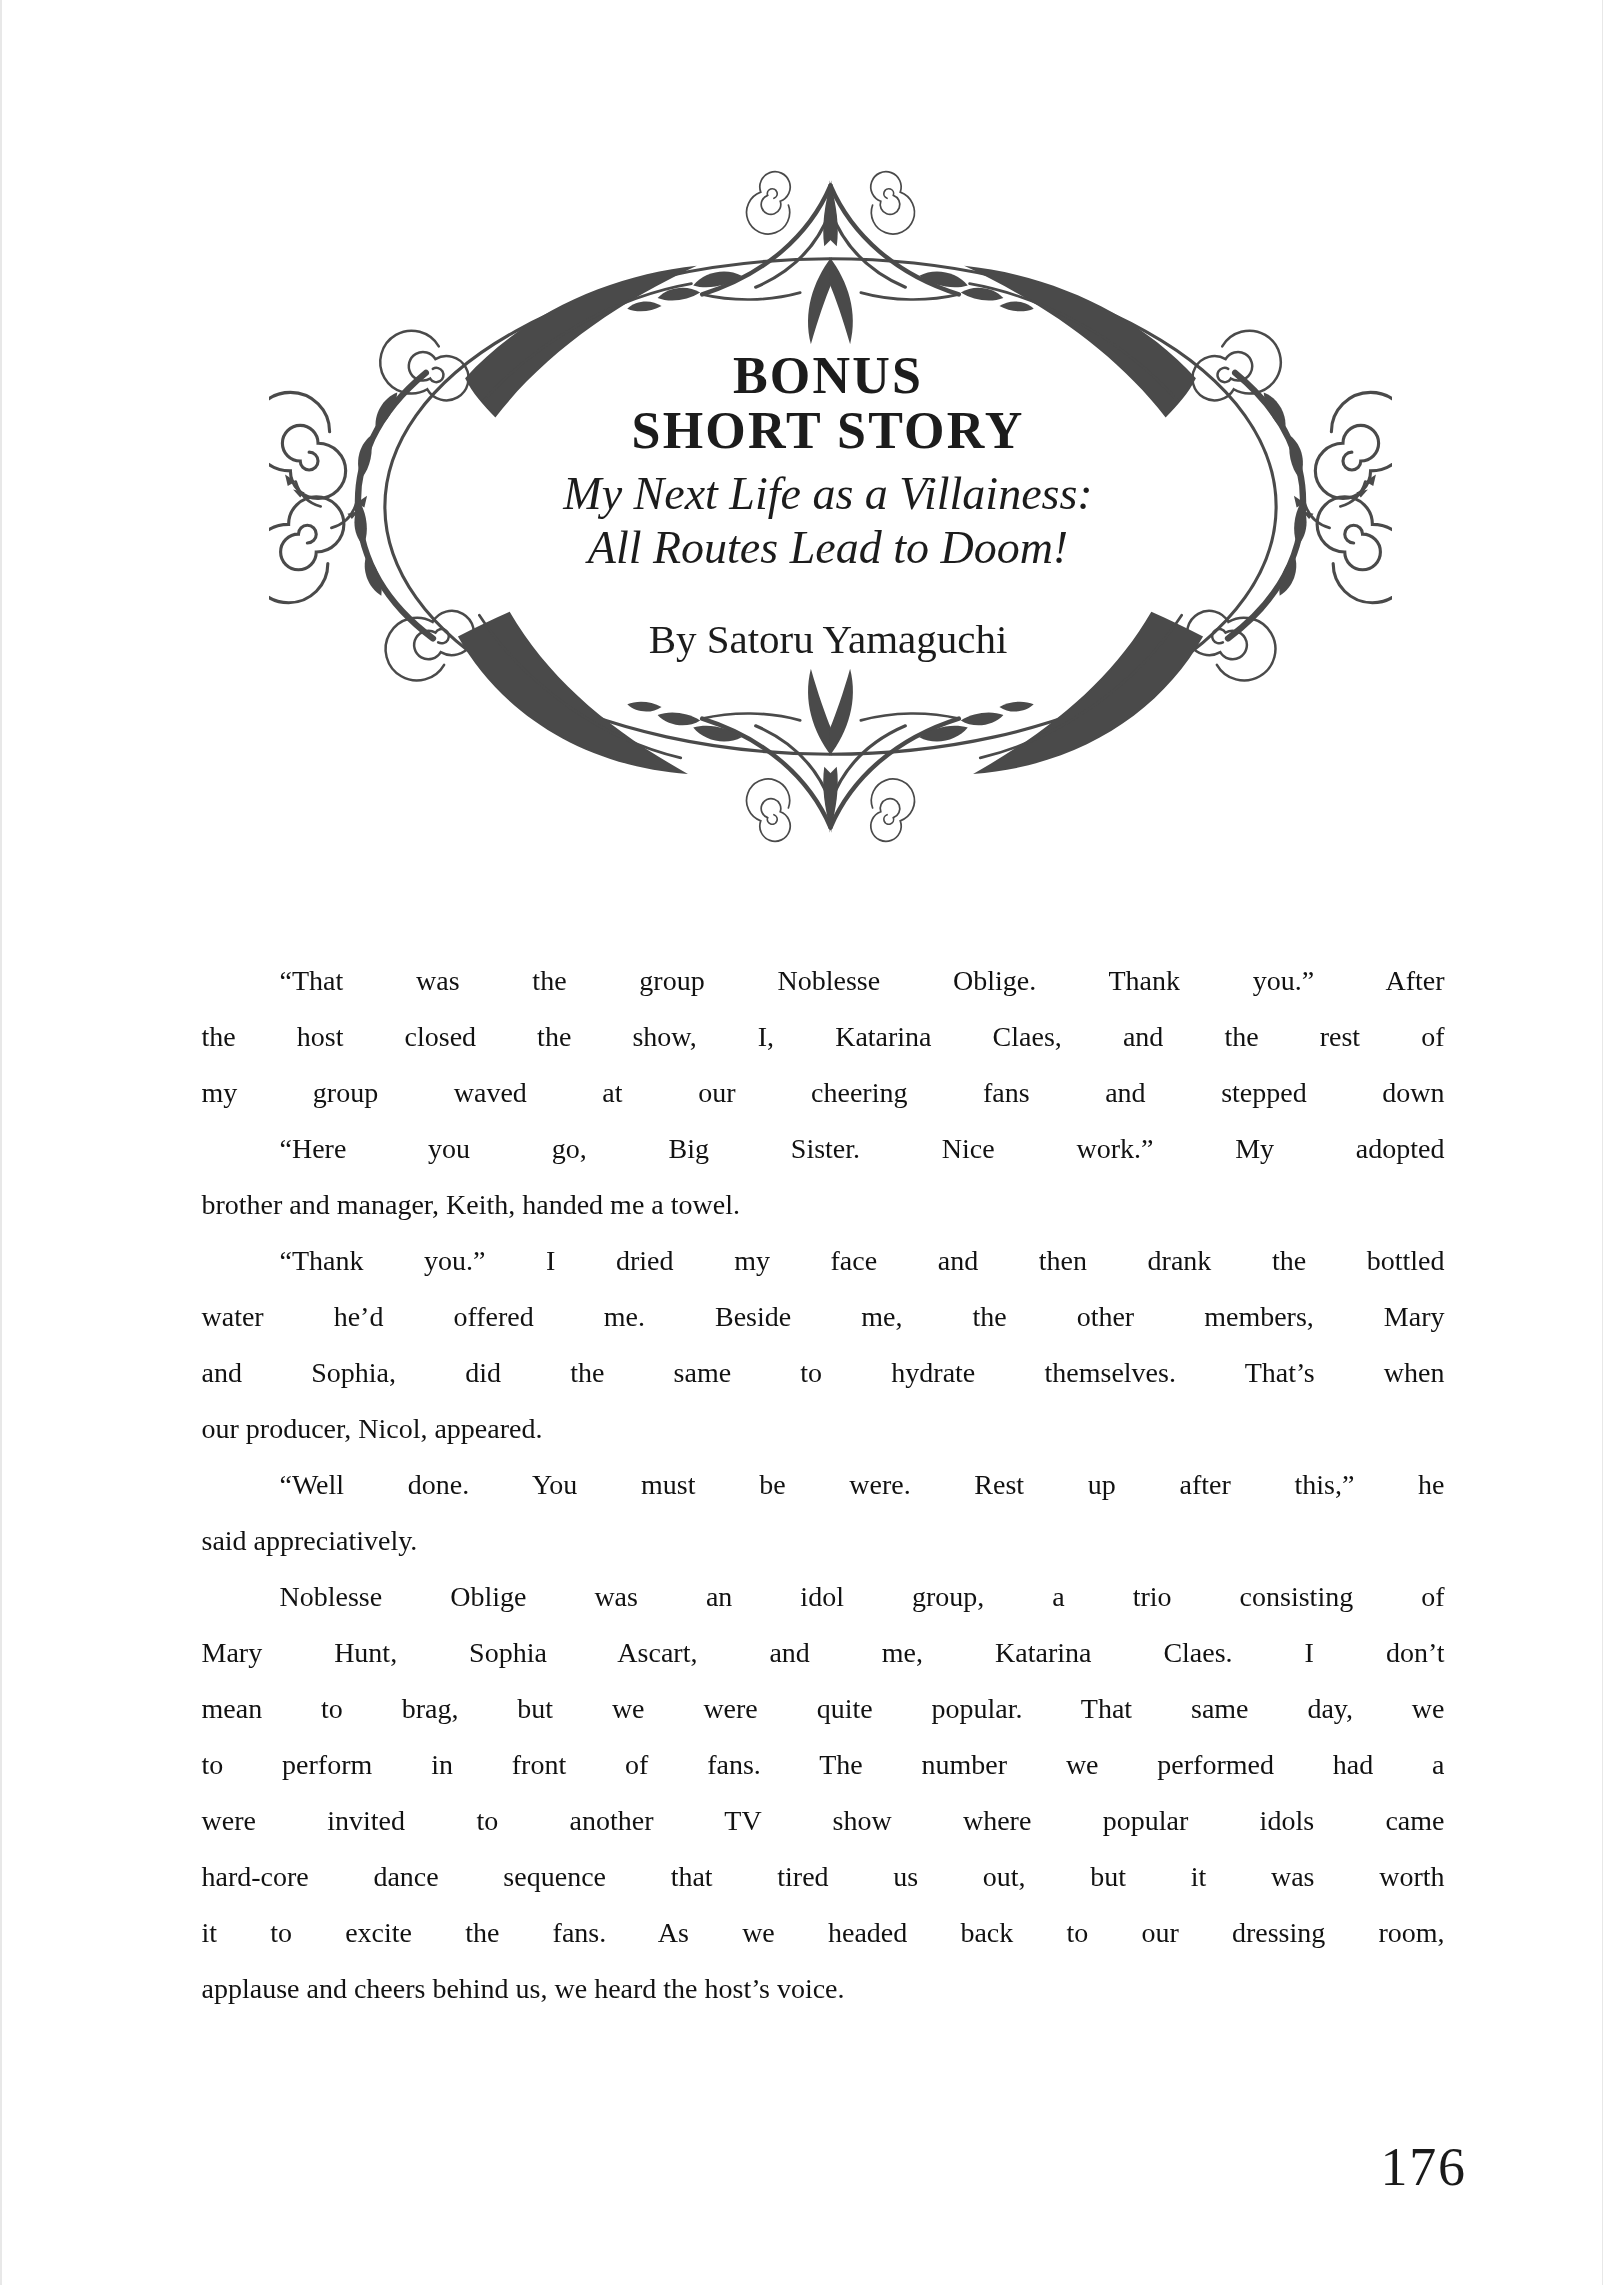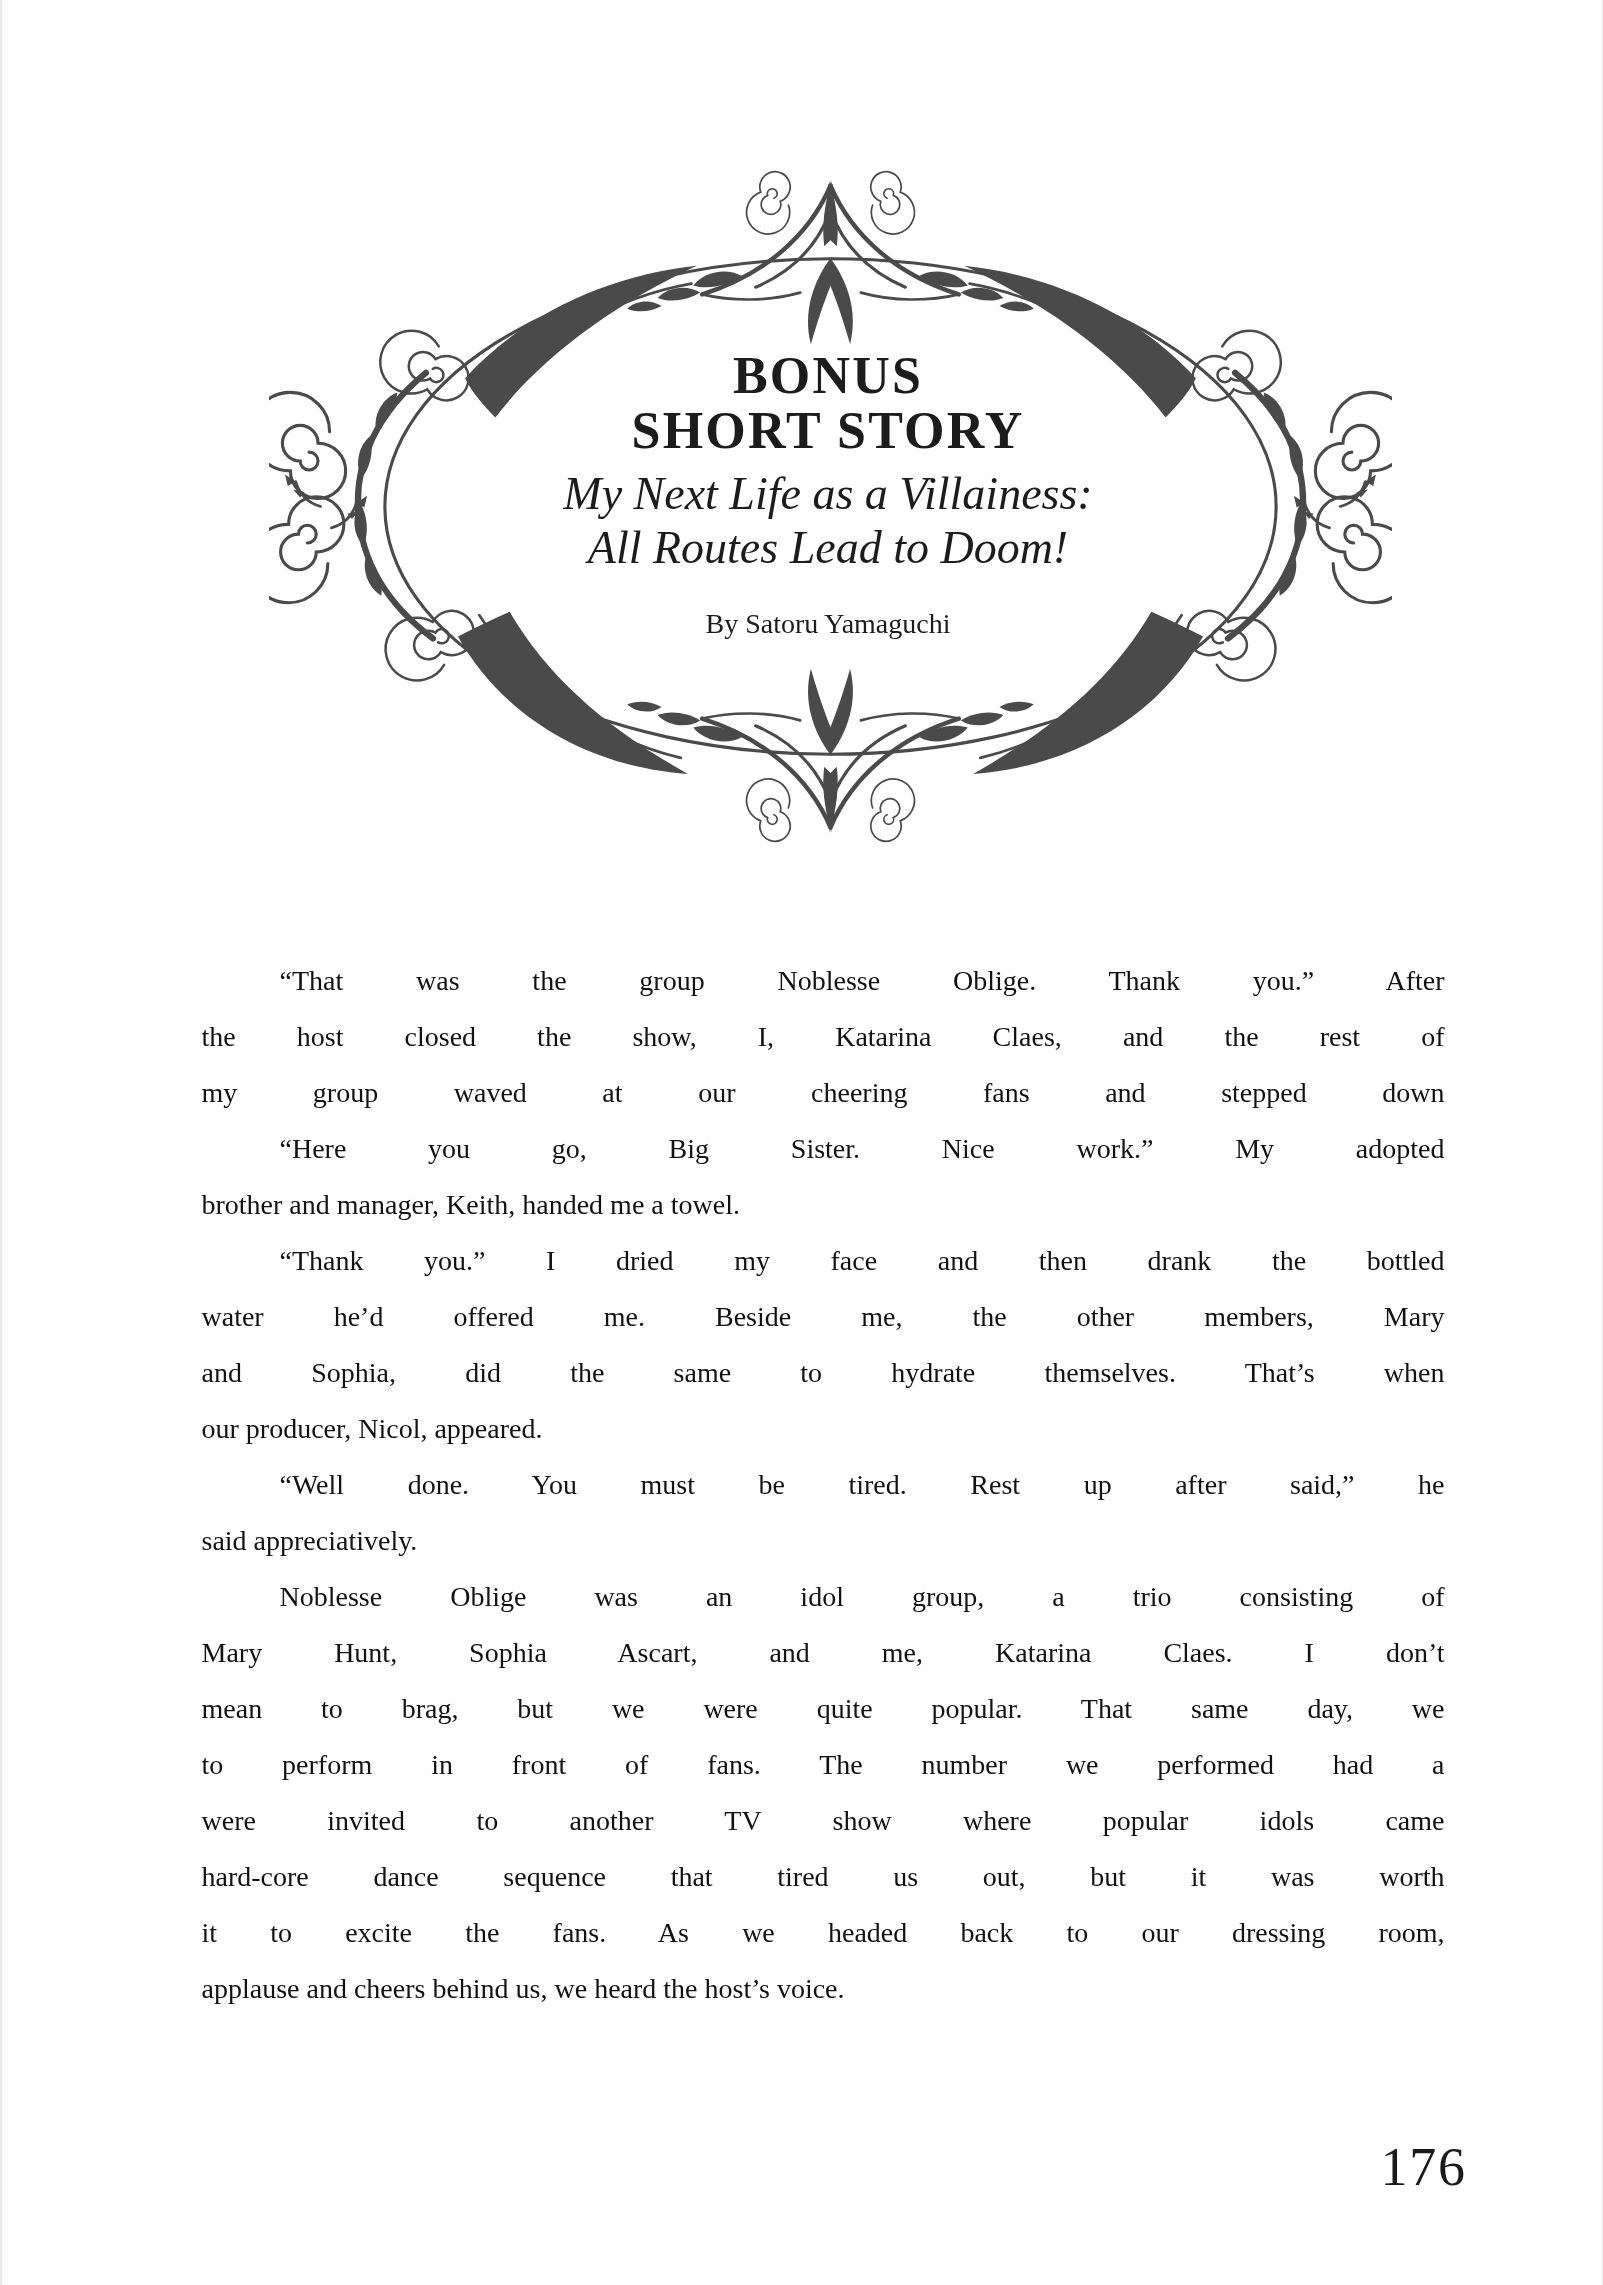--- a/index.html
+++ b/index.html
@@ -20,21 +20,21 @@
   .w7{stroke-width:7px}.w5{stroke-width:5px}.w35{stroke-width:3.5px}.w3{stroke-width:3px}
   .orn-fill{fill:#4a4a4a;stroke:none;}
 
   
   .title-block{
     position:absolute;left:205px;top:348px;width:1243px;
     text-align:center;color:#1c1c1c;
   }
   .title-line{font-size:52px;line-height:55px;font-weight:700;letter-spacing:2.2px;}
   .subtitle{margin-top:9px;font-style:italic;font-size:46px;line-height:54px;}
-  .byline{margin-top:26px;font-size:28px;line-height:46px;}
+  .byline{margin-top:41px;font-size:41px;line-height:46px;}
 
   
   .body-text{
     position:absolute;left:200px;top:953px;width:1243px;
     font-size:28px;line-height:56px;color:#121212;
   }
   .bline{text-align:justify;text-align-last:justify;}
   .bline.last{text-align-last:left;}
   .bline.first{text-indent:78px;}
 
@@ -125,21 +125,21 @@
         <div class="bline first">“Here you go, Big Sister. Nice work.” My adopted</div>
         <div class="bline last">brother and manager, Keith, handed me a towel.</div>
       </div>
       <div class="para">
         <div class="bline first">“Thank you.” I dried my face and then drank the bottled</div>
         <div class="bline">water he’d offered me. Beside me, the other members, Mary</div>
         <div class="bline">and Sophia, did the same to hydrate themselves. That’s when</div>
         <div class="bline last">our producer, Nicol, appeared.</div>
       </div>
       <div class="para">
-        <div class="bline first">“Well done. You must be tired. Rest up after said,” he</div>
+        <div class="bline first">“Well done. You must be were. Rest up after this,” he</div>
         <div class="bline last">said appreciatively.</div>
       </div>
       <div class="para">
         <div class="bline first">Noblesse Oblige was an idol group, a trio consisting of</div>
         <div class="bline">Mary Hunt, Sophia Ascart, and me, Katarina Claes. I don’t</div>
         <div class="bline">mean to brag, but we were quite popular. That same day, we</div>
         <div class="bline">to perform in front of fans. The number we performed had a</div>
         <div class="bline">were invited to another TV show where popular idols came</div>
         <div class="bline">hard-core dance sequence that tired us out, but it was worth</div>
         <div class="bline">it to excite the fans. As we headed back to our dressing room,</div>

